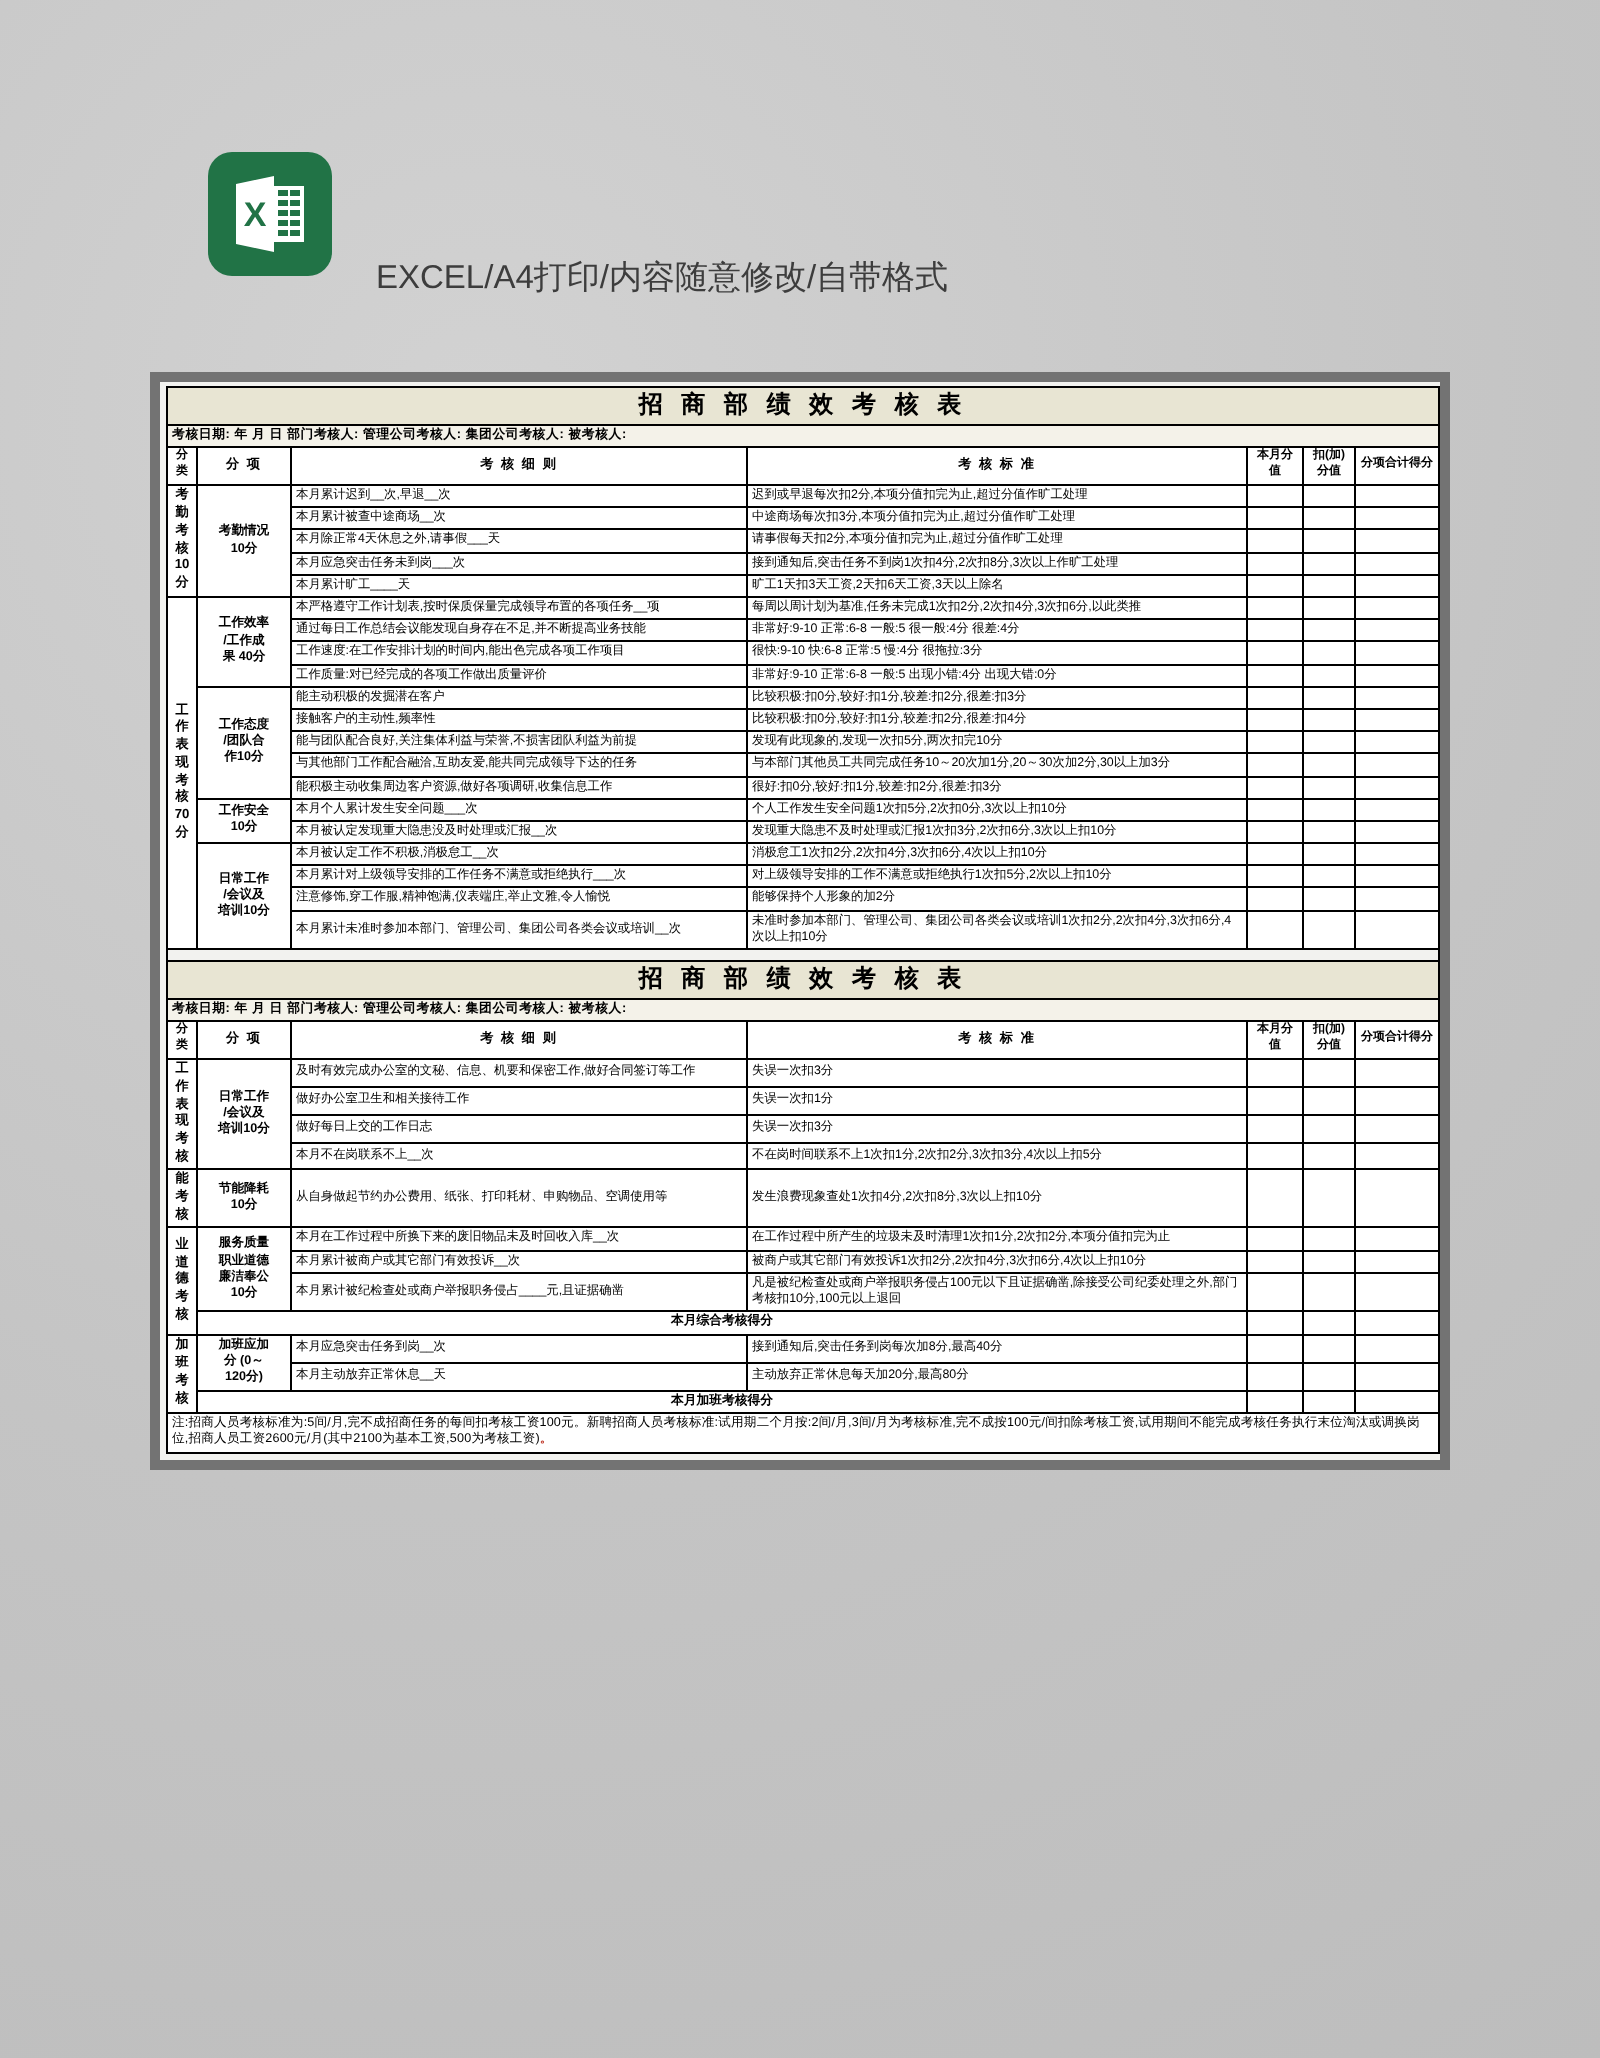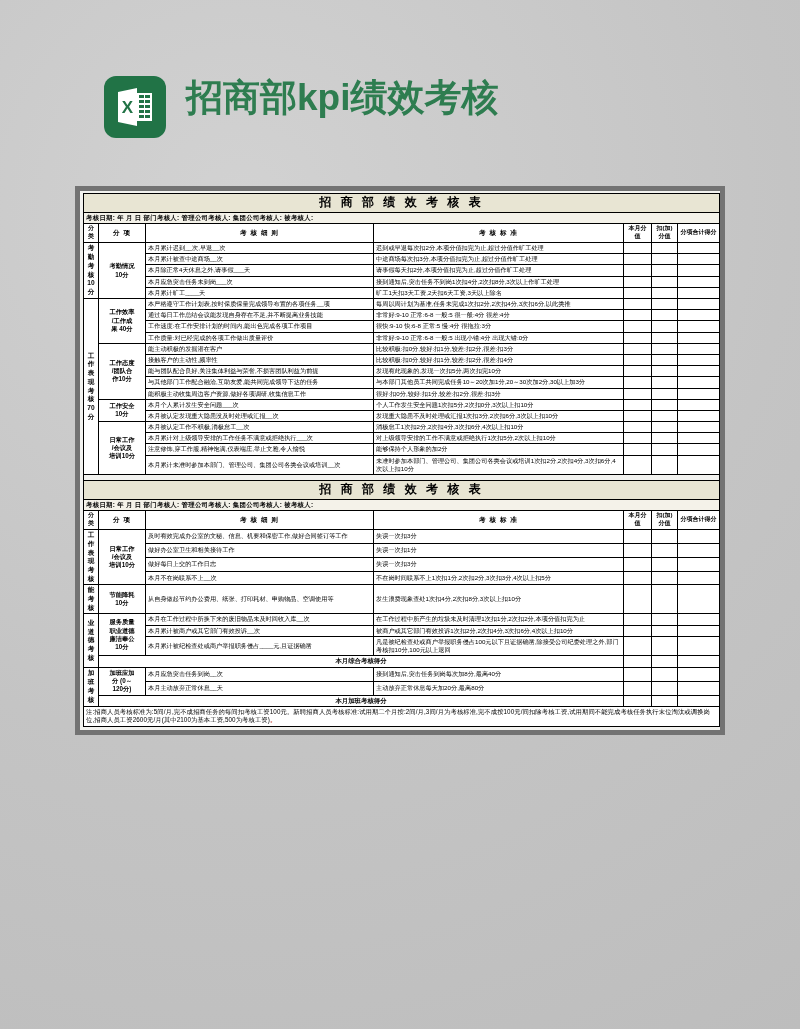--- a/index.html
+++ b/index.html
@@ -109,21 +109,21 @@
             <rect x="35" y="29" width="5" height="3"></rect>
               <rect x="41" y="29" width="5" height="3"></rect>
             <rect x="35" y="34" width="5" height="3"></rect>
               <rect x="41" y="34" width="5" height="3"></rect>
             <rect x="35" y="39" width="5" height="3"></rect>
               <rect x="41" y="39" width="5" height="3"></rect>
           </g>
         </g>
       </svg>
     </div>
-    <div class="title-main">招商部kpi绩效考核</div>
+    <div class="title-sub">EXCEL/A4打印/内容随意修改/自带格式</div>
   </div>
 
   <div class="sheet">
     <table class="kpi" id="kpi-table">
       <colgroup>
         <col class="w-cat">
           <col class="w-sub">
           <col class="w-rule">
         <col class="w-std">
           <col class="w-score">

